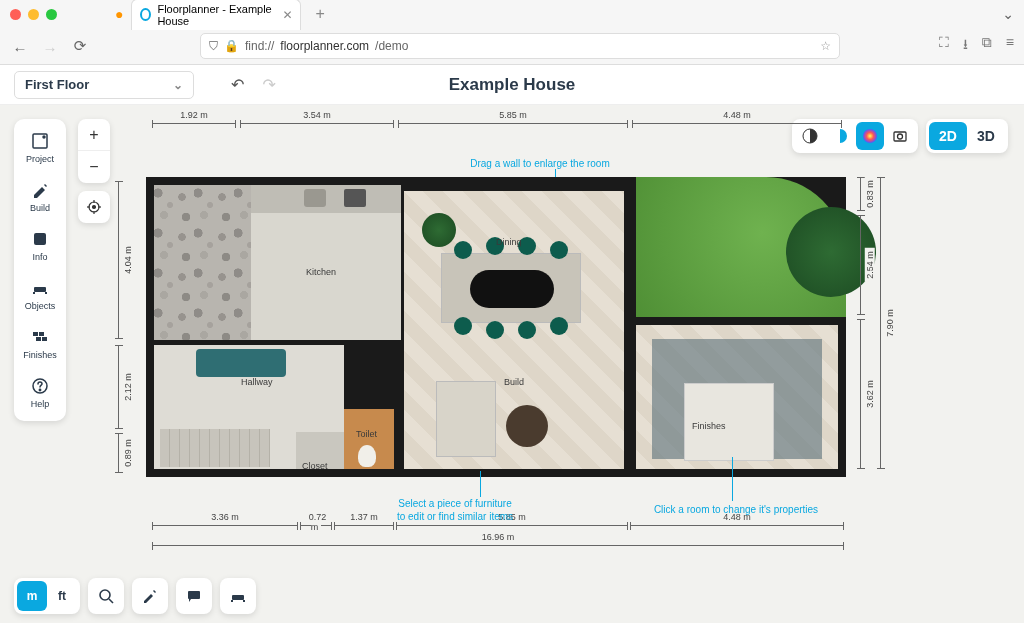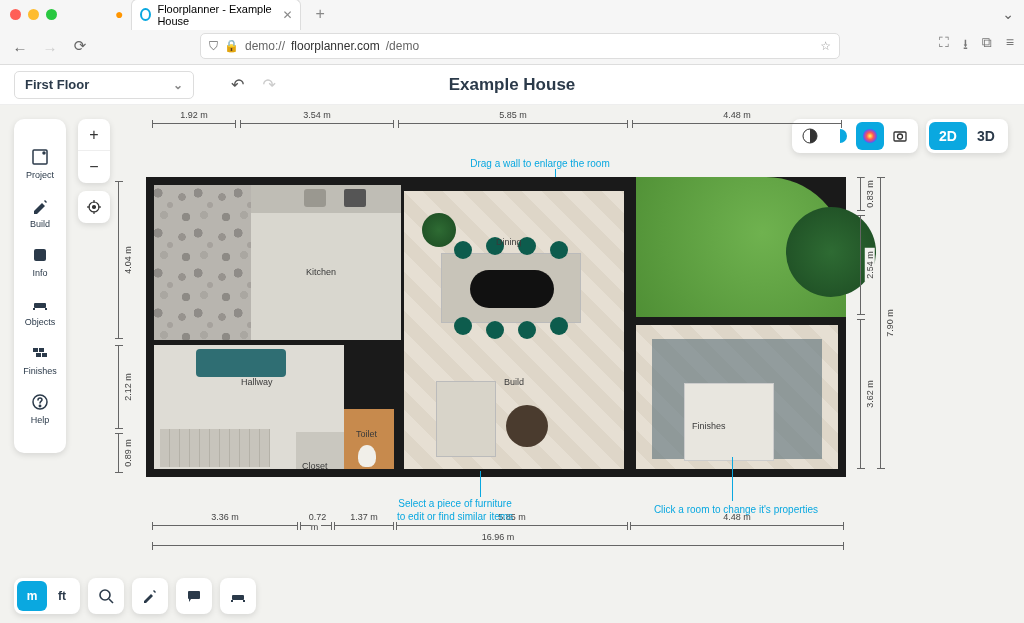--- a/index.html
+++ b/index.html
@@ -29,21 +29,21 @@
 .floor-select .chev { margin-left:auto; color:#888; font-size:12px;}
 .undo-redo { display:flex; gap:18px; margin-left:26px;}
 .undo-redo span { color:#555; font-size:16px;}
 .undo-redo .redo { color:#ccc;}
 .project-title { position:absolute; left:50%; transform:translateX(-50%); font-size:17px; font-weight:700; color:#2b3a4a;}
 
 
 .canvas-wrap { position:relative; width:1024px; height:calc(623px - 64px - 40px); }
 
 
-.sidebar { position:absolute; left:14px; top:14px; width:52px; background:#fff; border-radius:10px; box-shadow:0 2px 6px rgba(0,0,0,.12); padding:20px 0;}
+.sidebar { position:absolute; left:14px; top:14px; width:52px; background:#fff; border-radius:10px; box-shadow:0 2px 6px rgba(0,0,0,.12); padding:4px 0;}
 .sb-item { display:flex; flex-direction:column; align-items:center; gap:3px; padding:8px 0; cursor:pointer;}
 .sb-item .ic { width:20px; height:20px; color:#2b3a4a; display:flex; align-items:center; justify-content:center;}
 .sb-item .lbl { font-size:9px; color:#2b3a4a;}
 
 
 .zoom-ctrl { position:absolute; left:78px; top:14px; width:32px; background:#fff; border-radius:8px; box-shadow:0 2px 6px rgba(0,0,0,.12);}
 .zoom-ctrl div { height:32px; display:flex; align-items:center; justify-content:center; font-size:16px; color:#333; border-bottom:1px solid #eee;}
 .zoom-ctrl div:last-child { border-bottom:none;}
 .zoom-center { position:absolute; left:78px; top:86px; width:32px; height:32px; background:#fff; border-radius:8px; box-shadow:0 2px 6px rgba(0,0,0,.12); display:flex; align-items:center; justify-content:center;}
 
@@ -140,21 +140,21 @@
     <span class="addtab">+</span>
     <span class="chevtab">⌄</span>
   </div>
   <div class="addrbar">
     <span class="navbtn">←</span>
     <span class="navbtn" style="color:#ccc;">→</span>
     <span class="navbtn">⟳</span>
     <div class="urlbox">
       <span>⛉</span>
       <span>🔒</span>
-      <span>demo://</span>
+      <span>find://</span>
         <span class="host">floorplanner.com</span>
         <span>/demo</span>
       <span class="star">☆</span>
     </div>
     <div class="righticons">
       <span>⛶</span>
       <span>⭳</span>
       <span>⧉</span>
       <span>≡</span>
     </div>

